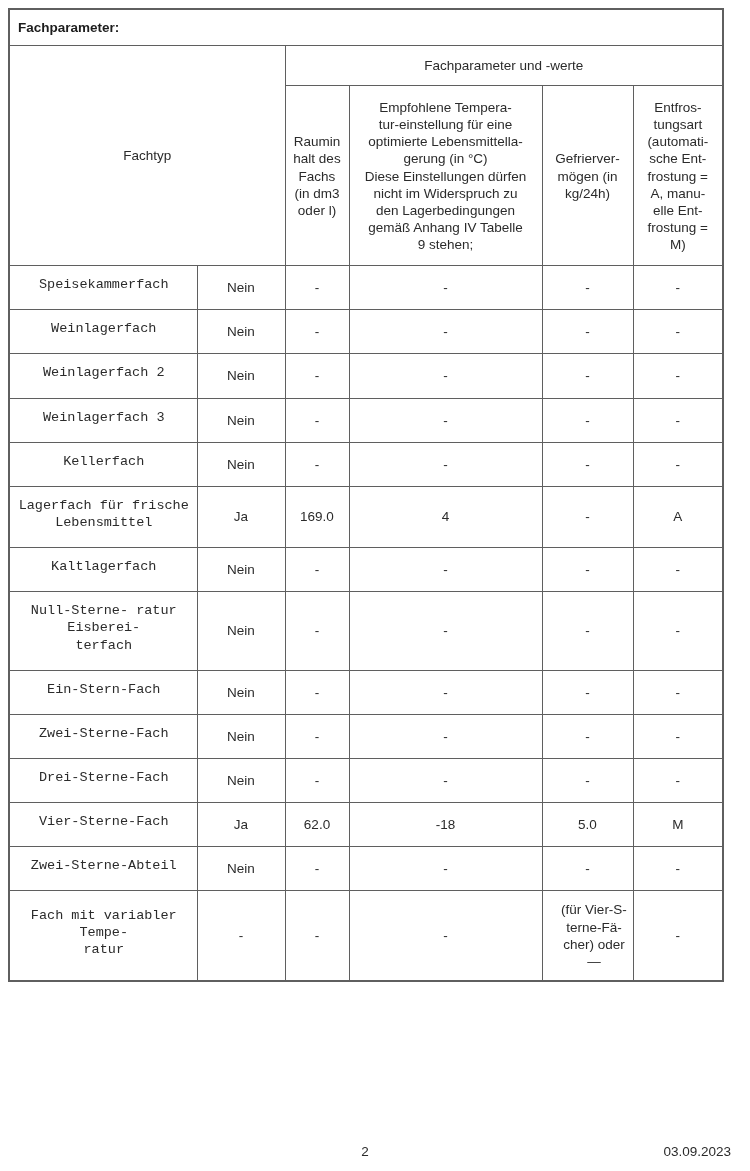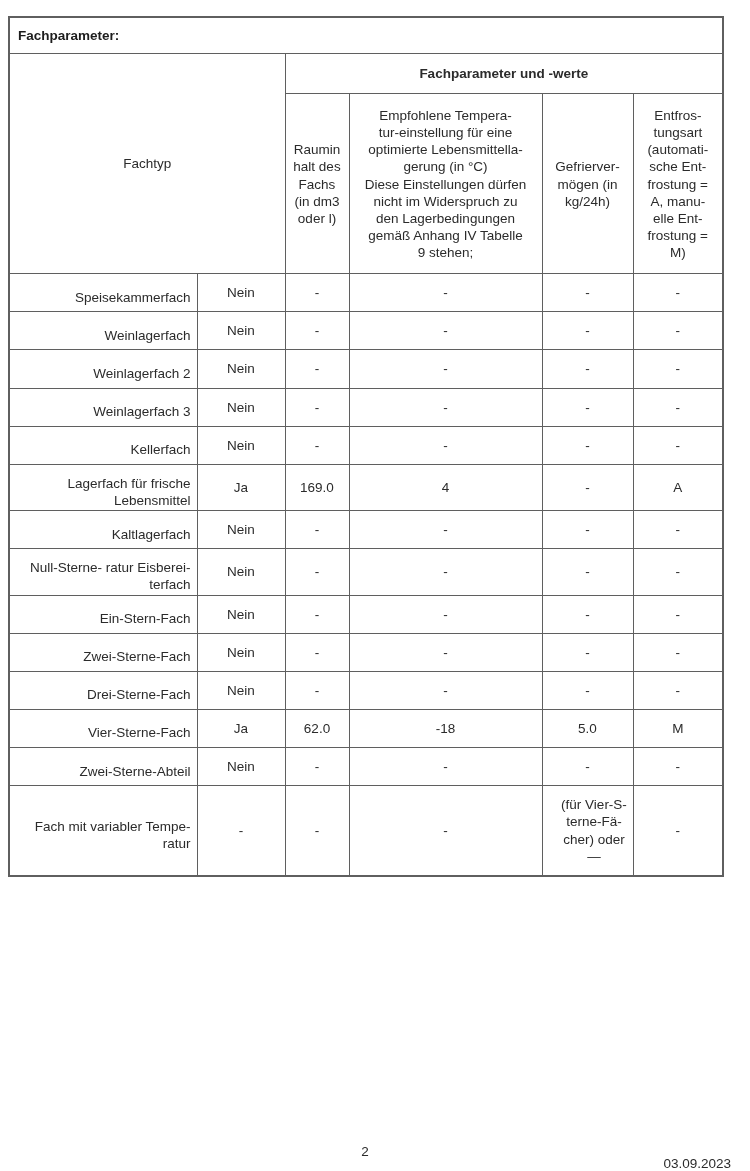--- a/index.html
+++ b/index.html
@@ -11,21 +11,21 @@
     width: 750px;
     height: 1171px;
     position: relative;
     font-family: "Liberation Sans", "DejaVu Sans", sans-serif;
     color: #2b2b2b;
     -webkit-font-smoothing: antialiased;
   }
   .sheet {
     position: absolute;
     left: 8px;
-    top: 16px;
+    top: 8px;
     width: 726px;
   }
   table.fach-table {
     border-collapse: collapse;
     table-layout: fixed;
     width: 715px;
     border: 2px solid #5f5f5f;
   }
   table.fach-table td {
     border: 1px solid #5f5f5f;
@@ -42,34 +42,34 @@
     color: #1d1d1d;
   }
   td.corner-cell {
     text-align: center;
     vertical-align: middle;
     margin-left: 24px;
   }
   td.group-cell {
     text-align: center;
     height: 37px;
-    font-weight: bold;
   }
   td.colhead-cell {
     text-align: center;
     vertical-align: top;
     padding: 7px 2px 6px 2px;
     height: 166px;
     white-space: pre-line;
     font-size: 13.5px;
   }
   td.name-cell {
-    text-align: right;
-    padding: 10px 6px 1px 7px;
+    text-align: center;
+    padding: 10px 6px 16px 7px;
     white-space: pre-line;
+    font-family: Liberation Mono, monospace;
   }
   td.val {
     text-align: center;
     padding: 10px 4px;
     white-space: pre-line;
   }
   td.val.left {
     text-align: center;
     padding-left: 17px;
   }
@@ -83,21 +83,21 @@
   }
   .footer .page-num {
     position: absolute;
     left: 0;
     width: 730px;
     text-align: center;
   }
   .footer .date {
     position: absolute;
     right: 19px;
-    top: 12px;
+    top: 0;
     text-align: center;
   }
 </style>
 </head>
 <body>
 
 <div class="sheet">
   <table class="fach-table">
     <colgroup>
       <col style="width:188px">

